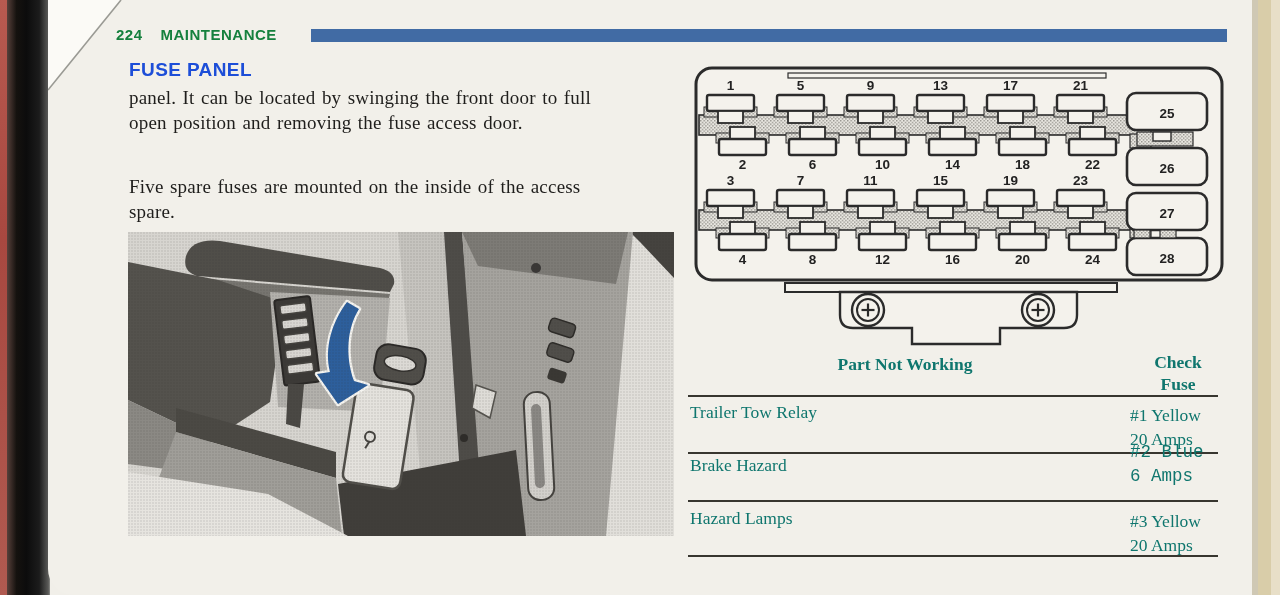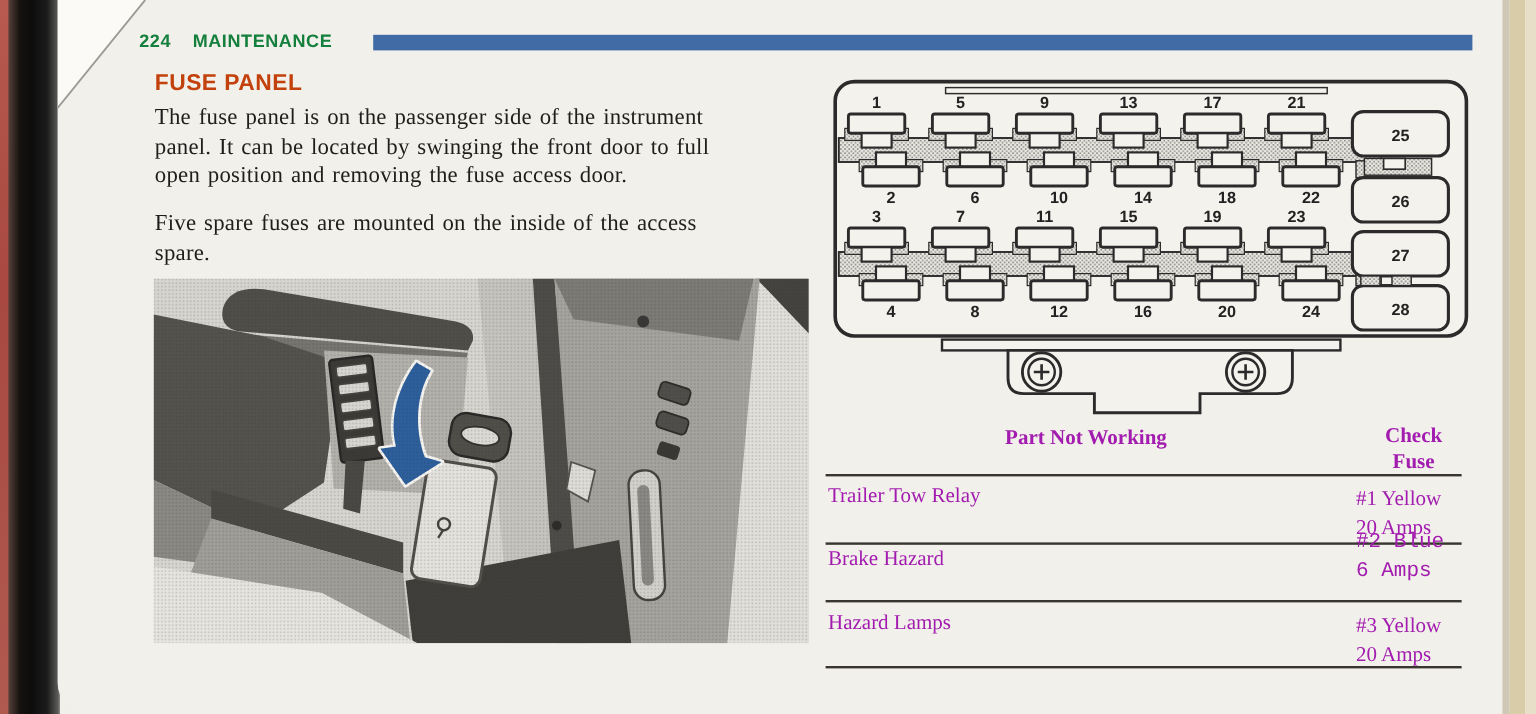--- a/index.html
+++ b/index.html
@@ -28,21 +28,21 @@
         letter-spacing:.2px;word-spacing:1.5px;white-space:nowrap;}
   #para1{top:86px;}
   #para2{top:175px;}
   
   #photo{position:absolute;left:128px;top:232px;}
   
   #diagram{position:absolute;left:693px;top:64px;}
   #diagram text{font-family:"Liberation Sans",sans-serif;font-weight:bold;font-size:13.5px;fill:#222;}
   
   #parts-table{position:absolute;left:688px;top:348px;width:534px;height:215px;
-               font-size:17.5px;color:#a21caf;}
+               font-size:17.5px;color:#0f766e;}
   #parts-table .hdr{position:absolute;font-weight:bold;text-align:center;}
   #part-header{left:67px;top:6px;width:300px;}
   #check-fuse-header{left:452px;top:3px;width:76px;line-height:22px;}
   #parts-table .rule{position:absolute;left:0;width:530px;height:2px;background:#38362f;}
   #parts-table .part{position:absolute;left:2px;white-space:nowrap;}
   #parts-table .fusecol{position:absolute;left:442px;line-height:24px;white-space:nowrap;}
 </style>
 </head>
 <body>
 
@@ -57,23 +57,22 @@
   </svg>
   <div class="edge-shadow"></div>
   <div class="edge-tan"></div>
   <div class="edge-tan2"></div>
 
   <div class="runhead">
     <span class="pgnum">224</span><span>MAINTENANCE</span>
   </div>
   <div class="headbar" id="headbar" style="background: rgb(65, 107, 164);"></div>
 
-  <div class="fuse-heading" id="fuse-heading" style="color: #c2410c;">FUSE PANEL</div>
+  <div class="fuse-heading" id="fuse-heading" style="color: #1d4ed8;">FUSE PANEL</div>
   <div class="para" id="para1">
-      <div>The fuse panel is on the passenger side of the instrument</div>
       <div>panel. It can be located by swinging the front door to full</div>
       <div>open position and removing the fuse access door.</div>
     </div>
   <div class="para" id="para2">
       <div>Five spare fuses are mounted on the inside of the access</div>
       <div>spare.</div>
     </div>
 
   <svg id="photo" width="546" height="304" viewBox="0 0 546 304">
     <defs>

